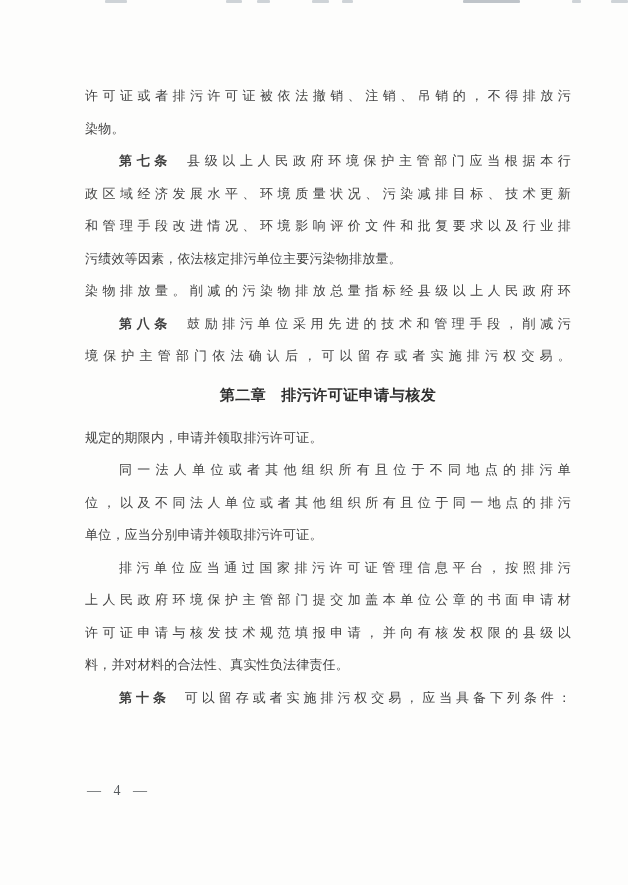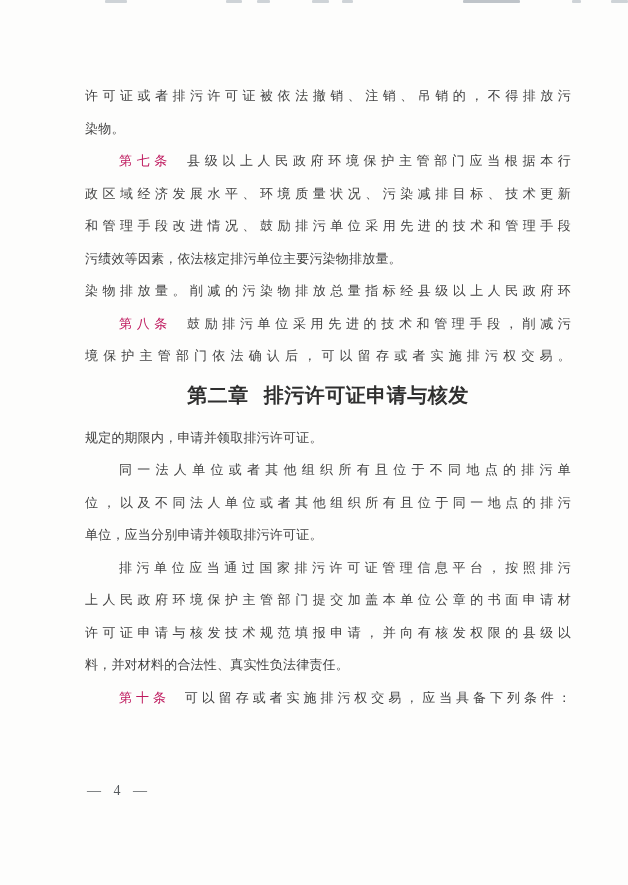--- a/index.html
+++ b/index.html
@@ -40,27 +40,27 @@
     text-align: left;
     letter-spacing: 0.2px;
   }
   .fill {
     text-align: justify;
     text-align-last: justify;
     text-justify: inter-character;
   }
   .ind { text-indent: 34px; }
   .lbl {
-    font-weight: normal;
-    color: #be185d;
+    font-weight: bold;
+    color: #404040;
     margin-right: 15px;
   }
   .heading {
     margin: 6px 0 10px 0;
-    font-size: 20px;
+    font-size: 15px;
     font-weight: bold;
     line-height: 33px;
     height: 33px;
     text-align: center;
     color: #2f2f2f;
     letter-spacing: 0.5px;
   }
   .h-label { margin-right: 15px; }
   .footer {
     position: absolute;
@@ -87,21 +87,21 @@
   <i class="art" style="left:572px;width:9px;"></i>
   <i class="art" style="left:611px;width:17px;"></i>
 
   <div class="content">
 
     <p class="ln fill"><span>许可证或者排污许可证被依法撤销、注销、吊销的，不得排放污</span></p>
     <p class="ln"><span>染物。</span></p>
 
     <p class="ln fill ind"><b class="lbl">第七条</b><span>县级以上人民政府环境保护主管部门应当根据本行</span></p>
     <p class="ln fill"><span>政区域经济发展水平、环境质量状况、污染减排目标、技术更新</span></p>
-    <p class="ln fill"><span>和管理手段改进情况、鼓励排污单位采用先进的技术和管理手段</span></p>
+    <p class="ln fill"><span>和管理手段改进情况、环境影响评价文件和批复要求以及行业排</span></p>
     <p class="ln"><span>污绩效等因素，依法核定排污单位主要污染物排放量。</span></p>
 
     <p class="ln fill"><span>染物排放量。削减的污染物排放总量指标经县级以上人民政府环</span></p>
     <p class="ln fill ind"><b class="lbl">第八条</b><span>鼓励排污单位采用先进的技术和管理手段，削减污</span></p>
     <p class="ln fill"><span>境保护主管部门依法确认后，可以留存或者实施排污权交易。</span></p>
 
     <h2 class="heading"><span class="h-label">第二章</span><span>排污许可证申请与核发</span></h2>
 
     <p class="ln"><span>规定的期限内，申请并领取排污许可证。</span></p>
 

